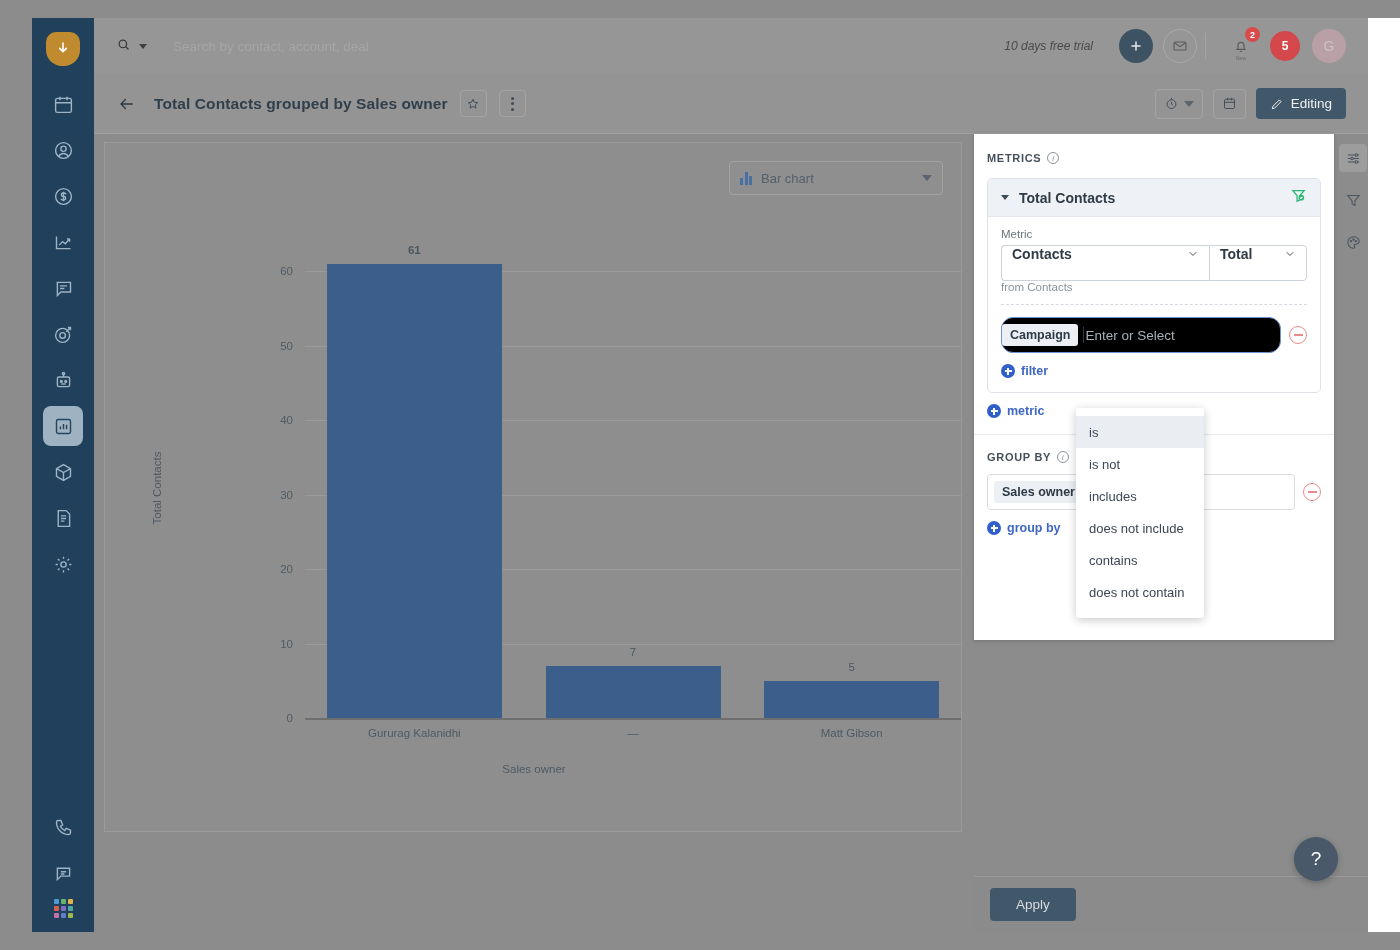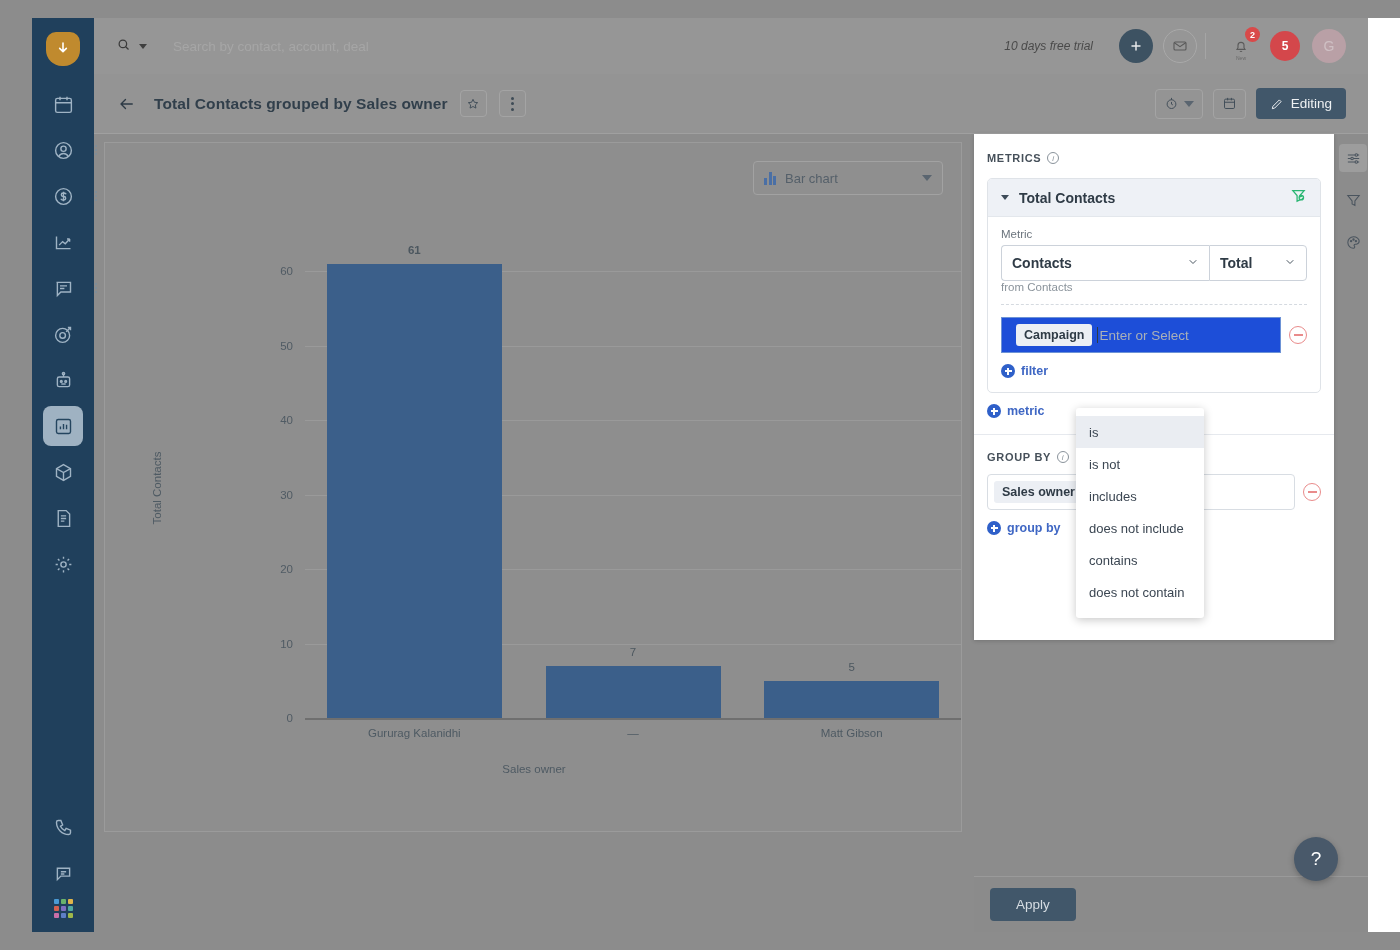--- a/index.html
+++ b/index.html
@@ -131,21 +131,21 @@
 
   
   .chart-card {
     position: absolute; left: 104px; top: 142px;
     width: 858px; height: 690px;
     background: #8e8e8e;
     border: 1px solid #9b9b9b;
   }
   .chart-type-select {
     position: absolute; right: 18px; top: 18px;
-    width: 190px; height: 34px;
+    width: 214px; height: 34px;
     border: 1px solid #a2a2a2; border-radius: 4px;
     display: flex; align-items: center; padding: 0 10px; gap: 9px;
     background: #8f8f8f;
   }
   .bar-ico { display: flex; align-items: flex-end; gap: 1.5px; height: 14px; }
   .bar-ico i { width: 3px; background: #4a6fa5; display: block; }
   .chart-type-label { font-size: 13px; color: #55606a; flex: 1; }
   .chev { width: 0; height: 0; border-left: 5px solid transparent; border-right: 5px solid transparent; border-top: 6px solid #5a6570; }
 
   .plot {
@@ -216,34 +216,34 @@
     border-bottom: 1px solid #e3e7ec; border-radius: 4px 4px 0 0;
   }
   .chev-down-sm { width: 0; height: 0; border-left: 4.5px solid transparent; border-right: 4.5px solid transparent; border-top: 5.5px solid #3d4b58; }
   .metric-card-title { font-size: 14px; font-weight: bold; color: #2f3b46; flex: 1; }
   .funnel-green svg { width: 17px; height: 17px; }
   .metric-body { padding: 11px 13px 0 13px; }
   .field-label { font-size: 11.5px; color: #6b747d; margin-bottom: 5px; }
   .select-row { display: flex; }
   .select-box {
     height: 36px; border: 1px solid #ccd2da; background: #fff;
-    display: flex; align-items: center; padding: 0 10px; gap: 0;
+    display: flex; padding: 0 10px; gap: 0;
   }
   .select-box .val { font-size: 14px; font-weight: bold; color: #2f3b46; flex: 1; }
   .select-box.left { flex: 1; border-radius: 4px 0 0 4px; border-right: none; }
   .select-box.right { width: 98px; border-radius: 0 4px 4px 0; }
   .chev-thin svg { width: 12px; height: 12px; stroke: #4a5661; fill: none; stroke-width: 2; }
   .from-text { font-size: 11.5px; color: #8a939b; }
   .dash-sep { border-top: 1px dashed #d5dae0; margin: 11px 0 0 0; }
   .filter-row {
     display: flex; align-items: center; gap: 8px; margin-top: 12px;
   }
   .filter-input {
-    flex: 1; height: 36px; border: 1.5px solid #6d93d6; border-radius: 0;
-    display: flex; align-items: center; padding: 0 14px; background: #1d4ed8;
+    flex: 1; height: 36px; border: 1.5px solid #6d93d6; border-radius: 12px;
+    display: flex; align-items: center; padding: 0 0; background: #000000;
   }
   .chip {
     background: #eceff4; border-radius: 3px; padding: 4px 8px;
     font-size: 12.5px; font-weight: bold; color: #2f3b46;
   }
   .caret-text { width: 1px; height: 16px; background: #2f3b46; margin: 0 1px 0 5px; }
   .ph { font-size: 13.5px; color: #a9b0b8; }
   .minus-circle {
     width: 18px; height: 18px; border-radius: 50%; border: 1.4px solid #e98b8b;
     display: flex; align-items: center; justify-content: center;

